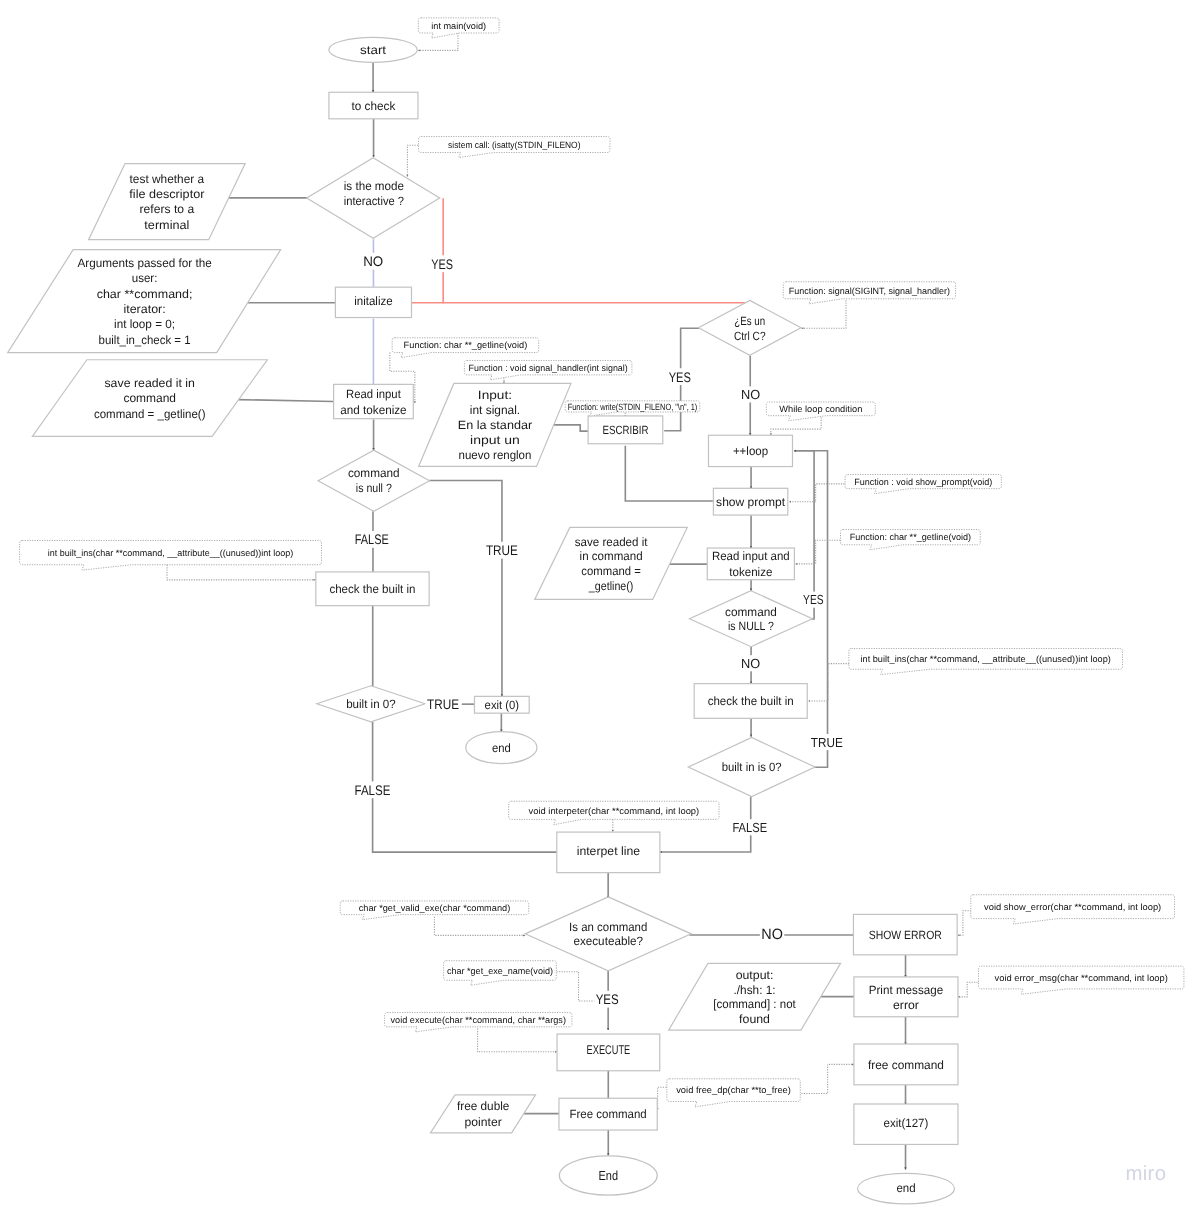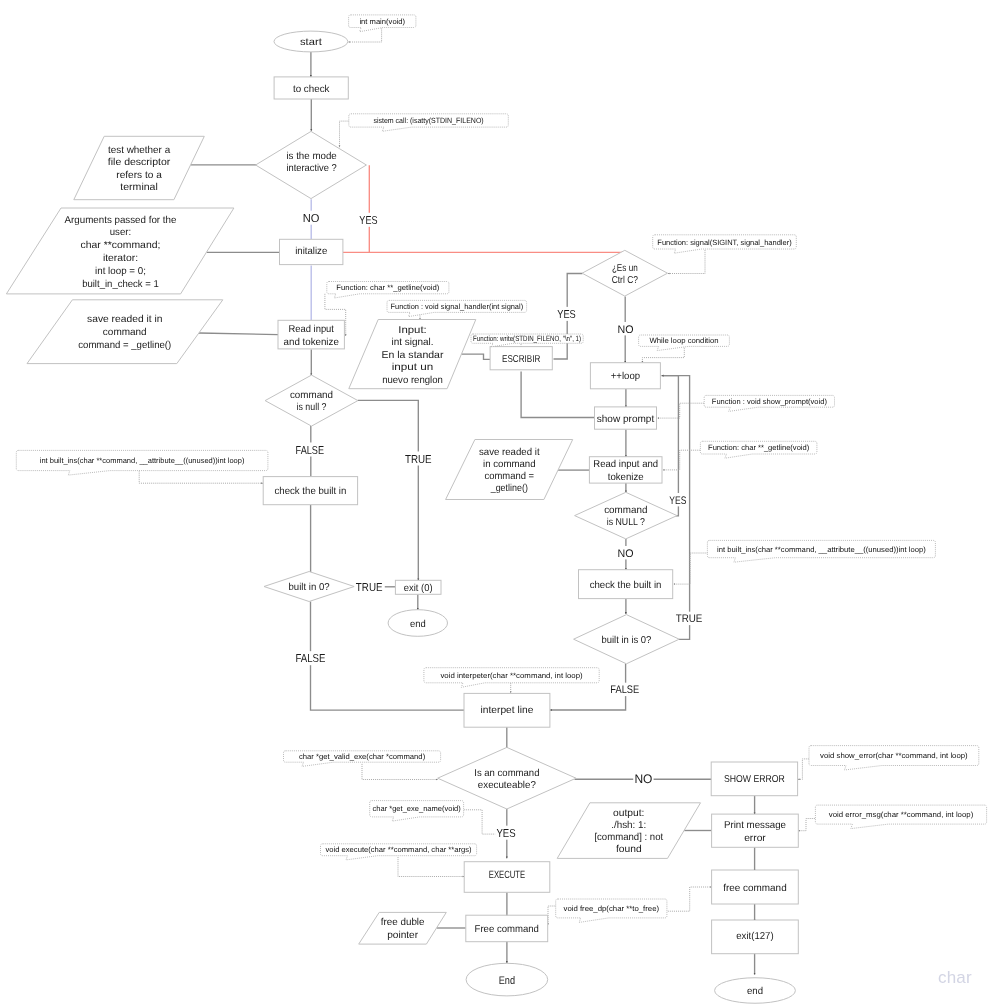--- a/index.html
+++ b/index.html
@@ -362,14 +362,14 @@
         <rect x="674.4499999999999" y="611.68" width="29.099999999999998" height="13.42" fill="#ffffff"></rect>
         <text x="689" y="622.405" font-size="11" class="edgelabel" textLength="26.7" lengthAdjust="spacingAndGlyphs">TRUE</text>
         <rect x="609.1499999999999" y="682.68" width="31.299999999999997" height="13.42" fill="#ffffff"></rect>
         <text x="624.8" y="693.405" font-size="11" class="edgelabel" textLength="28.9" lengthAdjust="spacingAndGlyphs">FALSE</text>
         <rect x="633.1999999999999" y="770.65" width="20.4" height="15.25" fill="#ffffff"></rect>
         <text x="643.4" y="782.8375" font-size="12.5" class="edgelabel" textLength="18" lengthAdjust="spacingAndGlyphs">NO</text>
         <rect x="495.2" y="825.67" width="21.599999999999998" height="14.03" fill="#ffffff"></rect>
         <text x="506" y="836.8824999999999" font-size="11.5" class="edgelabel" textLength="19.2" lengthAdjust="spacingAndGlyphs">YES</text>
       </g>
   </svg>
-  <div id="watermark" style="left: 938px; top: 968px; color: rgb(211, 213, 228);">char</div>
+  <div id="watermark" style="left: 938px; top: 968px; color: rgb(211, 213, 228);">miro</div>
 </div>
 
 </body></html>

